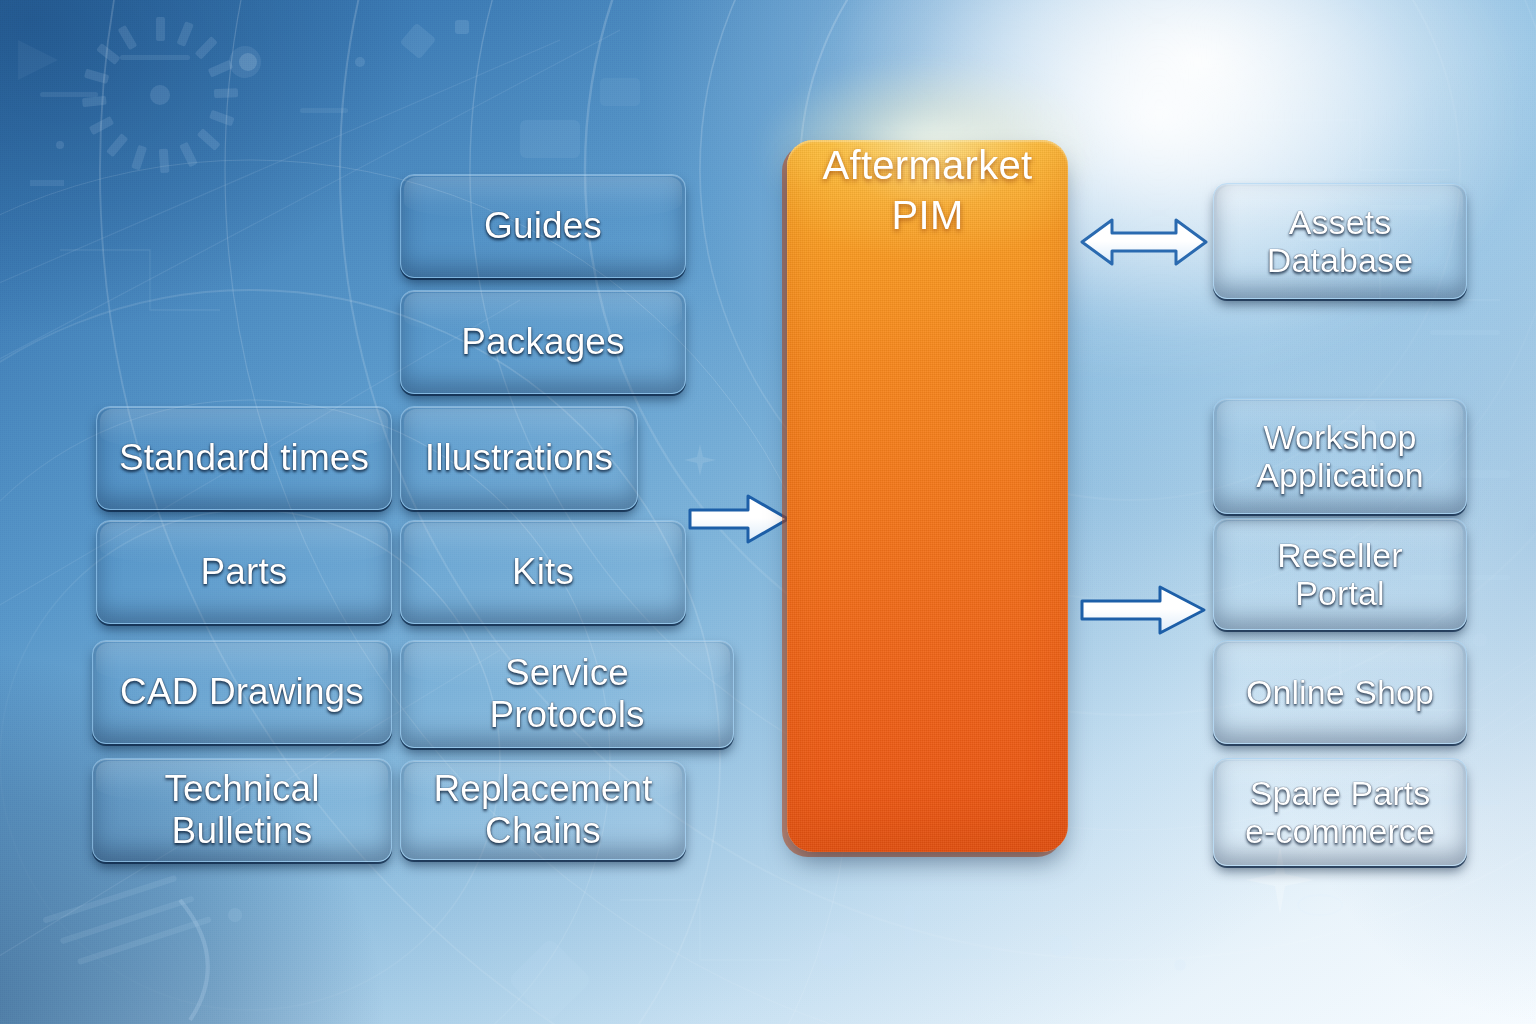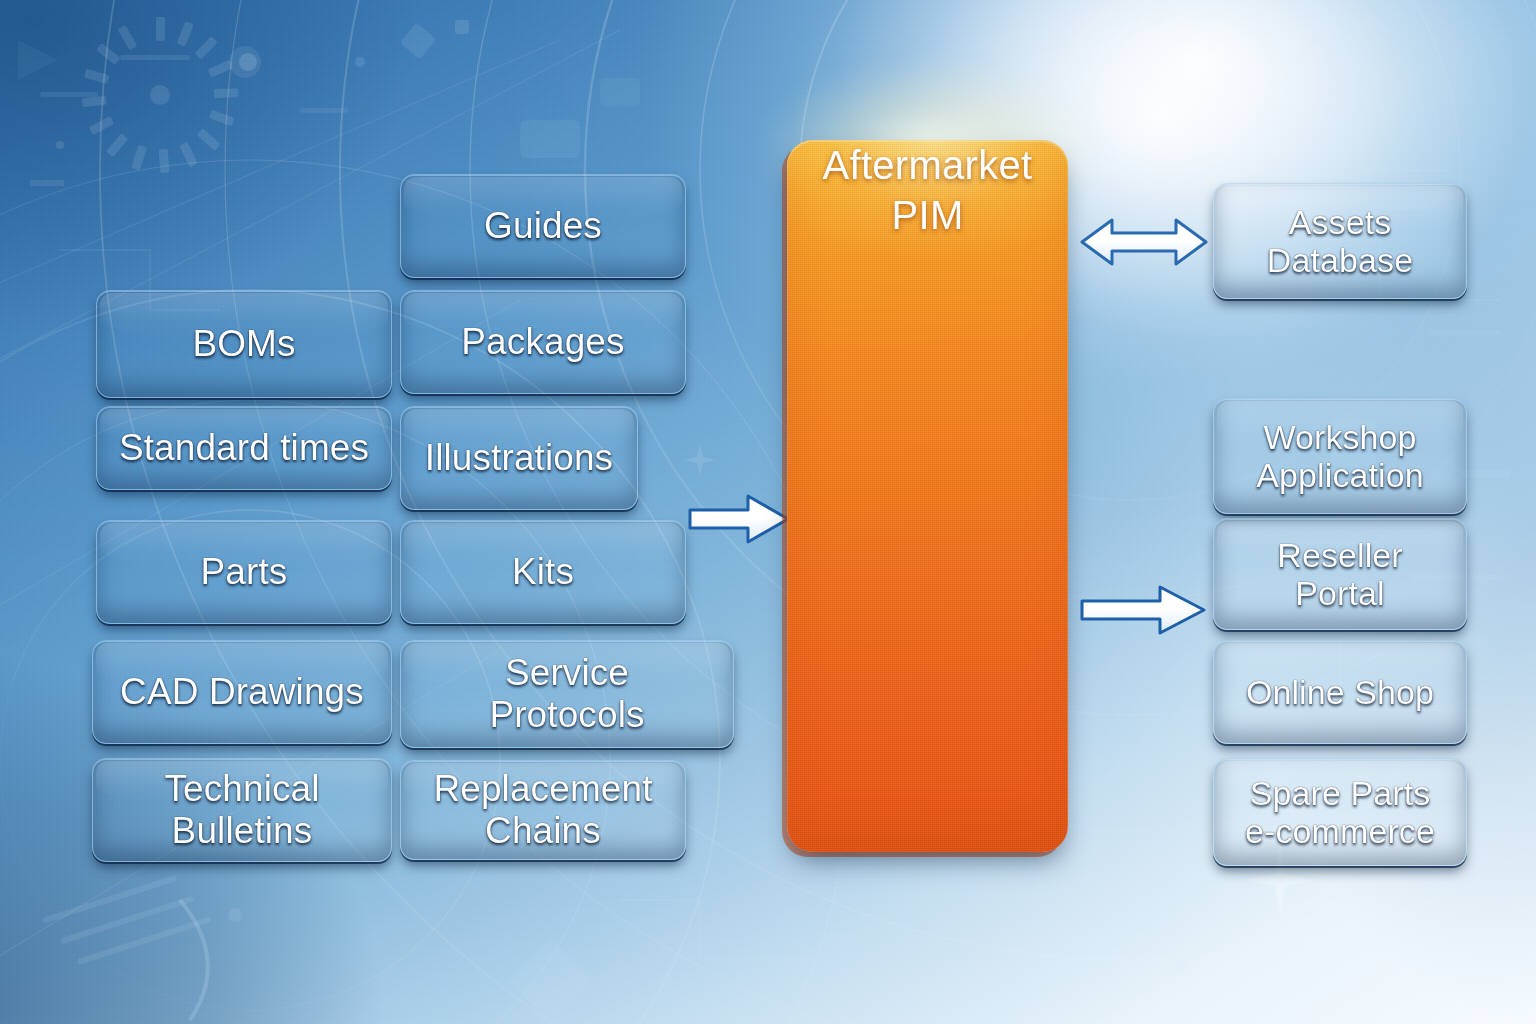--- a/index.html
+++ b/index.html
@@ -273,24 +273,21 @@
       <path d="M1250 640 h90 v70 h140"></path>
       <path d="M1230 830 h70 v50 h110"></path>
       <path d="M60 250 h90 v60 h70"></path>
       <path d="M620 900 h80 v60 h90"></path>
     </g>
   </svg>
 
   <div class="bg-grain"></div>
   <div class="bg-glow-top"></div>
 
-  <div class="card col-left" style="left:96px;  top:290px; width:296px; height:108px;">
-    <span class="label">BOMs</span>
-  </div>
-  <div class="card col-left" style="left:96px;  top:406px; width:296px; height:84px;">
+  <div class="card col-left" style="left:96px;  top:406px; width:296px; height:104px;">
     <span class="label">Standard times</span>
   </div>
   <div class="card col-left" style="left:92px;  top:640px; width:300px; height:104px;">
     <span class="label">CAD Drawings</span>
   </div>
   <div class="card col-left" style="left:96px;  top:520px; width:296px; height:104px;">
     <span class="label">Parts</span>
   </div>
   <div class="card col-left" style="left:92px;  top:758px; width:300px; height:104px;">
     <span class="label">Technical Bulletins</span>

